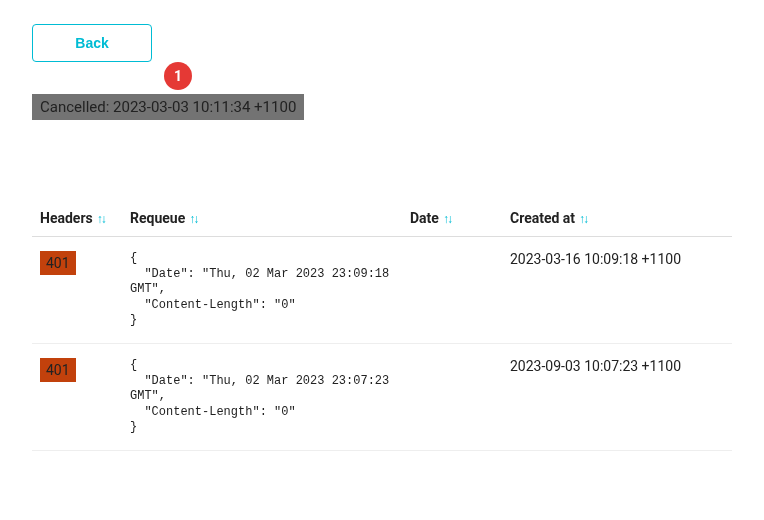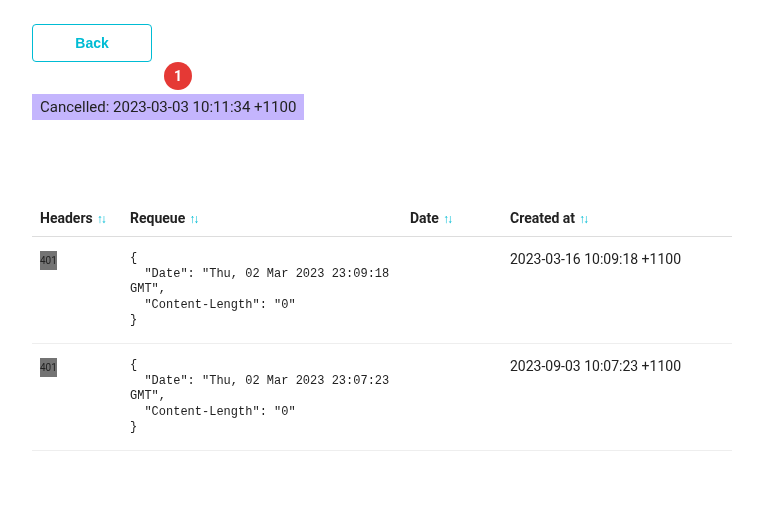--- a/index.html
+++ b/index.html
@@ -51,21 +51,21 @@
     font-weight: 700;
     font-size: 14px;
     display: flex;
     align-items: center;
     justify-content: center;
     top: -10px;
     left: 132px;
   }
   .cancelled {
     display: inline-block;
-    background: #c4b5fd;
+    background: #737373;
     padding: 4px 8px;
     margin-top: 12px;
     margin-left: 0;
     font-size: 15px;
     color: #222;
   }
   table {
     width: 100%;
     border-collapse: collapse;
     margin-top: 80px;
@@ -83,23 +83,23 @@
     border-bottom: 1px solid #eee;
   }
   .sort-icon {
     color: #00bcd4;
     font-size: 12px;
     margin-left: 4px;
     letter-spacing: -2px;
   }
   .status-pill {
     display: inline-block;
-    background: #737373;
-    padding: 4px 0;
-    font-size: 10px;
+    background: #c2410c;
+    padding: 4px 6px;
+    font-size: 14px;
   }
   .code {
     font-family: "Courier New", Courier, monospace;
     font-size: 12px;
     white-space: pre-wrap;
     line-height: 1.3;
     color: #222;
     max-width: 260px;
   }
   .col-status { width: 90px; }

